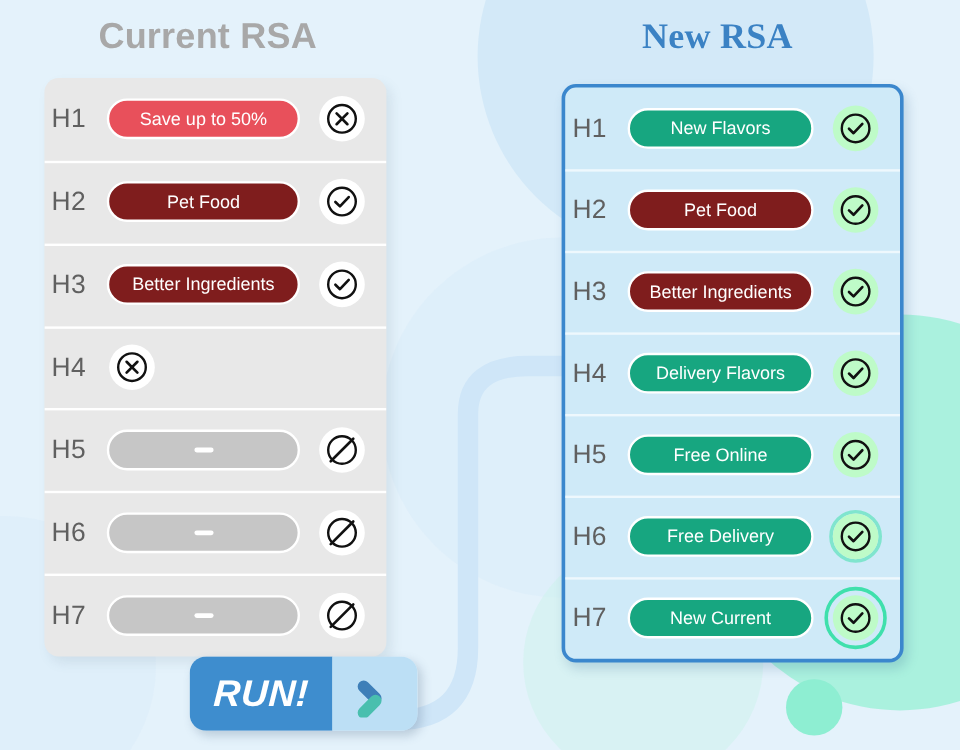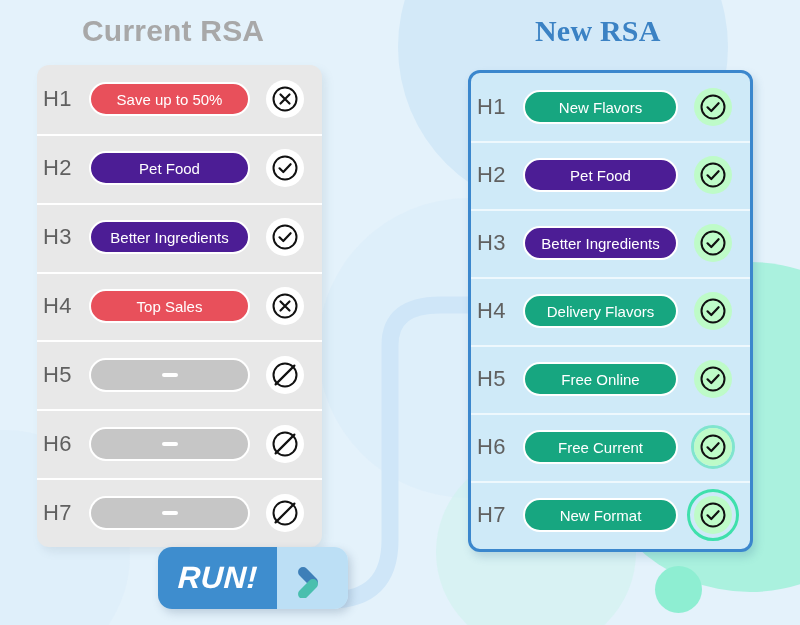--- a/index.html
+++ b/index.html
@@ -131,21 +131,21 @@
     align-items: center;
     justify-content: center;
     font-size: 15px;
     color: #ffffff;
     margin-right: 14px;
     white-space: nowrap;
     overflow: hidden;
   }
   .pill-red   { background: #e8505b; text-align: right; }
   .pill-green { background: #17a680; }
-  .pill-gray  { background: #4c1d95; }
+  .pill-gray  { background: #7f1d1d; }
   .pill-empty { background: #c6c6c6; }
   .pill-empty .dash {
     display: block;
     width: 16px; height: 4px;
     border-radius: 2px;
     background: #ffffff;
   }
 
   
   .status {
@@ -256,21 +256,20 @@
           <div class="status">
             <div class="halo halo-white"></div>
             <div class="glyph"><svg viewBox="0 0 28 28" width="28" height="28">
                 <circle cx="14" cy="14" r="11.5" fill="none" stroke="#111" stroke-width="2"></circle>
                 <path fill="none" stroke="#111" stroke-width="2.2" stroke-linecap="round" stroke-linejoin="round" d="M8.5 14.3 L12.3 18 L19.6 10.2"></path>
               </svg></div>
           </div>
         </div>
         <div class="row">
           <div class="row-label">H4</div>
-          <div class="pill pill-red">Top Sales</div>
           <div class="status">
             <div class="halo halo-white"></div>
             <div class="glyph"><svg viewBox="0 0 28 28" width="28" height="28">
                 <circle cx="14" cy="14" r="11.5" fill="none" stroke="#111" stroke-width="2"></circle>
                 <path fill="none" stroke="#111" stroke-width="2.2" stroke-linecap="round" stroke-linejoin="round" d="M9.5 9.5 L18.5 18.5 M18.5 9.5 L9.5 18.5"></path>
               </svg></div>
           </div>
         </div>
         <div class="row">
           <div class="row-label">H5</div>
@@ -366,33 +365,33 @@
           <div class="status">
             <div class="halo halo-green"></div>
             <div class="glyph"><svg viewBox="0 0 28 28" width="28" height="28">
                 <circle cx="14" cy="14" r="11.5" fill="none" stroke="#111" stroke-width="2"></circle>
                 <path fill="none" stroke="#111" stroke-width="2.2" stroke-linecap="round" stroke-linejoin="round" d="M8.5 14.3 L12.3 18 L19.6 10.2"></path>
               </svg></div>
           </div>
         </div>
         <div class="row">
           <div class="row-label">H6</div>
-          <div class="pill pill-green">Free Current</div>
+          <div class="pill pill-green">Free Delivery</div>
           <div class="status">
             <div class="ring ring-sm"></div>
             <div class="halo halo-green"></div>
             <div class="glyph"><svg viewBox="0 0 28 28" width="28" height="28">
                 <circle cx="14" cy="14" r="11.5" fill="none" stroke="#111" stroke-width="2"></circle>
                 <path fill="none" stroke="#111" stroke-width="2.2" stroke-linecap="round" stroke-linejoin="round" d="M8.5 14.3 L12.3 18 L19.6 10.2"></path>
               </svg></div>
           </div>
         </div>
         <div class="row">
           <div class="row-label">H7</div>
-          <div class="pill pill-green">New Format</div>
+          <div class="pill pill-green">New Current</div>
           <div class="status">
             <div class="ring ring-lg"></div>
             <div class="halo halo-green"></div>
             <div class="glyph"><svg viewBox="0 0 28 28" width="28" height="28">
                 <circle cx="14" cy="14" r="11.5" fill="none" stroke="#111" stroke-width="2"></circle>
                 <path fill="none" stroke="#111" stroke-width="2.2" stroke-linecap="round" stroke-linejoin="round" d="M8.5 14.3 L12.3 18 L19.6 10.2"></path>
               </svg></div>
           </div>
         </div>
       </div>

